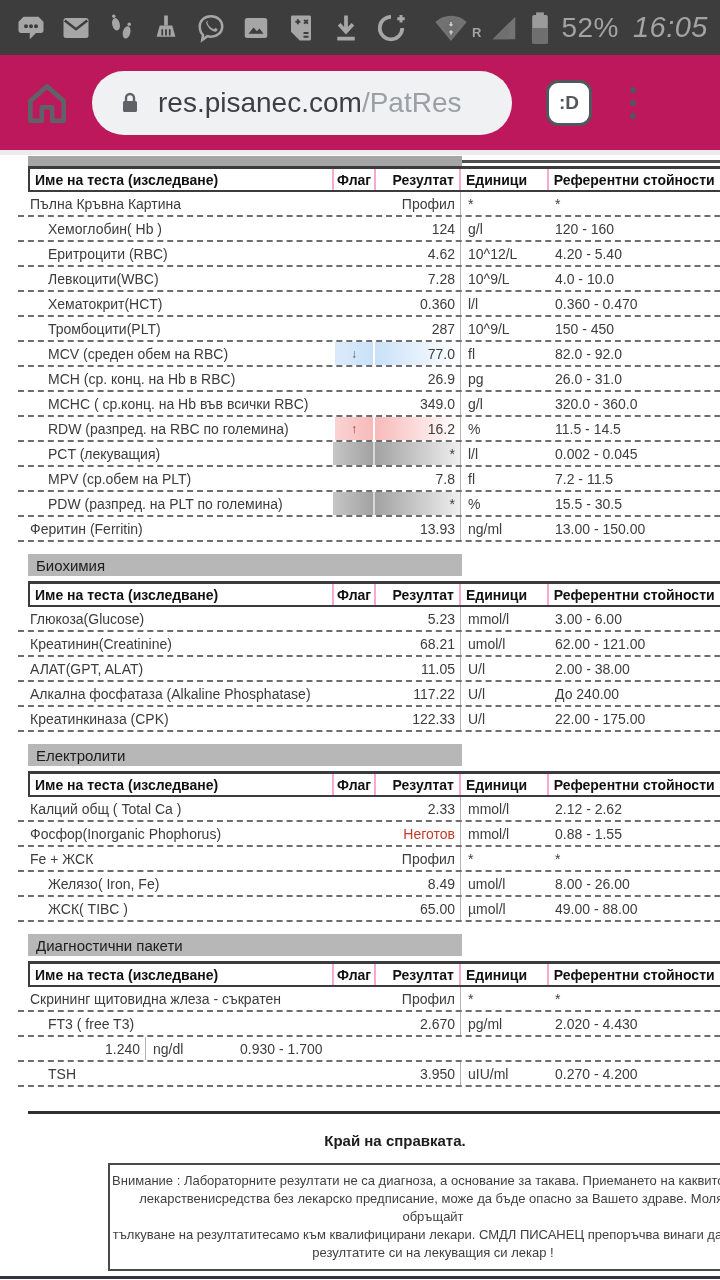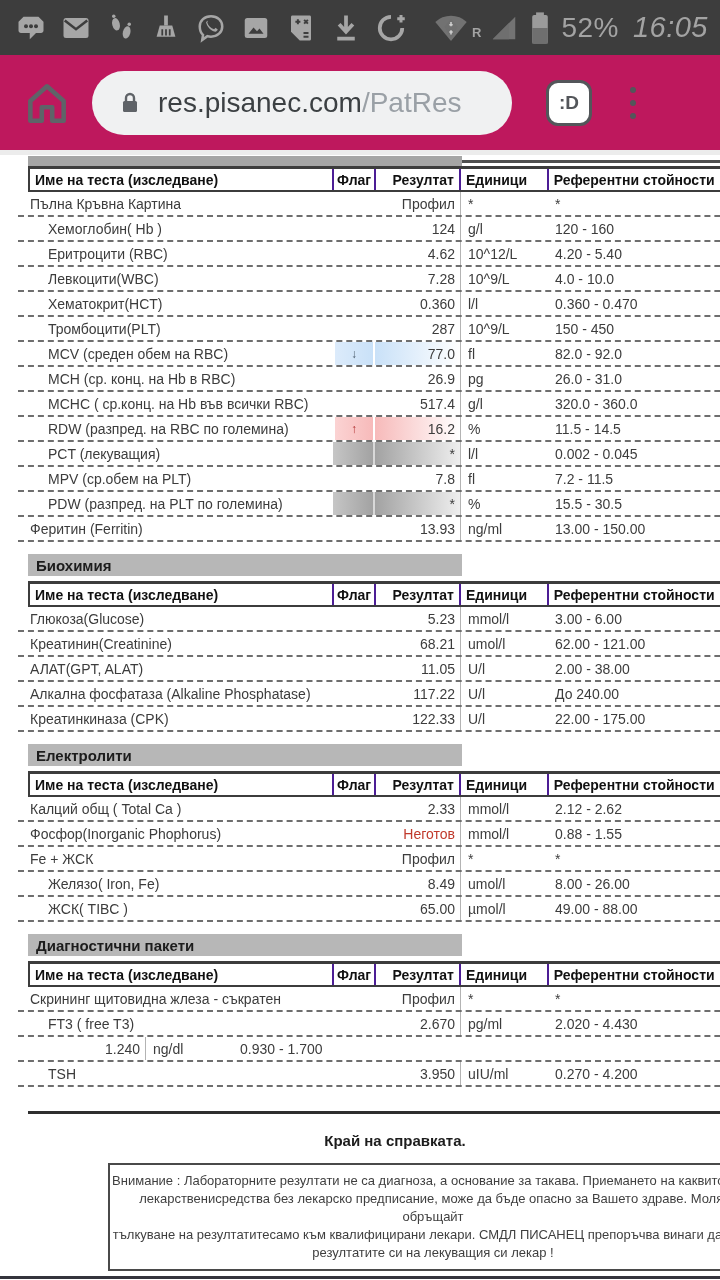--- a/index.html
+++ b/index.html
@@ -40,29 +40,29 @@
 
   
   .content { position:relative; }
   .top-strip { height:5px; background:#ececec; }
   .remnant { display:flex; align-items:center; width:762px; margin:1px 0 0 28px; height:10px; }
   .remnant .rem-bar { width:434px; height:10px; background:#a5a5a5; }
   .remnant .rem-line { flex:1; height:3px; background:#4f4f4f; }
 
   .section-bar {
     width:434px; height:22px; background:#b7b7b7; margin:12px 0 5px 28px;
-    font-size:15px; font-weight:bold; color:#1c1c1c; padding-left:8px;
+    font-size:15px; font-weight:normal; color:#1c1c1c; padding-left:8px;
     display:flex; align-items:center;
   }
   .thead {
     display:flex; width:762px; margin-left:28px; height:26px;
     border-top:3px solid #3c3c3c; border-bottom:2px solid #3c3c3c; border-left:2px solid #3c3c3c;
     font-weight:bold; font-size:14px; color:#111;
   }
-  .thead > div { display:flex; align-items:center; border-right:2px solid #4c1d95; padding:0 5px; }
+  .thead > div { display:flex; align-items:center; border-right:2px solid #f9a8d4; padding:0 5px; }
   .th-name { width:305px; }
   .th-flag { width:42px; justify-content:center; }
   .th-result { width:85px; justify-content:flex-end; }
   .th-units { width:88px; }
   .th-ref { width:242px; border-right:none !important; }
 
   .trow {
     display:flex; width:772px; margin-left:18px; height:25px;
     border-bottom:2px dashed #6e6e6e; font-size:14px; color:#3c3c3c; align-items:stretch;
   }
@@ -248,21 +248,21 @@
         <div class="trow">
           <div class="td-name indent">MCH (ср. конц. на Hb в RBC)</div>
           <div class="td-flag"></div>
           <div class="td-result">26.9</div>
           <div class="td-units">pg</div>
           <div class="td-ref">26.0 - 31.0</div>
         </div>
         <div class="trow">
           <div class="td-name indent">MCHC ( ср.конц. на Hb във всички RBC)</div>
           <div class="td-flag"></div>
-          <div class="td-result">517.4</div>
+          <div class="td-result">349.0</div>
           <div class="td-units">g/l</div>
           <div class="td-ref">320.0 - 360.0</div>
         </div>
         <div class="trow">
           <div class="td-name indent">RDW (разпред. на RBC по големина)</div>
           <div class="td-flag flag-high">
             <div>↑</div>
           </div>
           <div class="td-result res-high">16.2</div>
           <div class="td-units">%</div>

